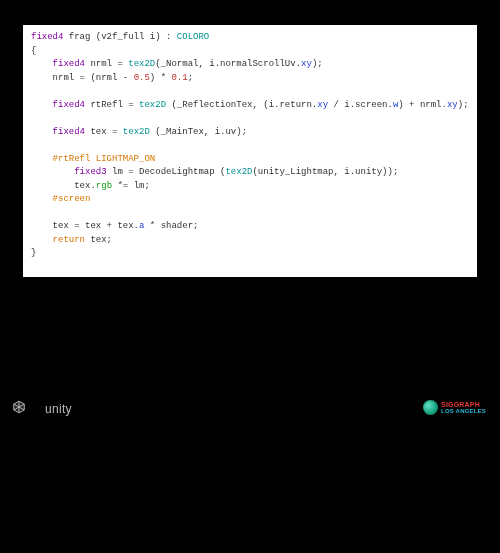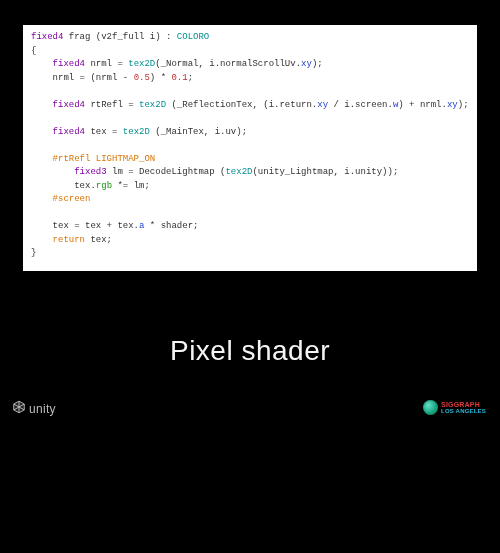--- a/index.html
+++ b/index.html
@@ -16,21 +16,21 @@
     width: 500px;
     height: 553px;
     background: #000;
   }
   .code-panel {
     position: absolute;
     top: 25px;
     left: 23px;
     width: 454px;
     background: #fff;
-    padding: 6px 8px 10px 8px;
+    padding: 6px 8px 16px 8px;
     box-sizing: border-box;
     font-family: Menlo, Consolas, "Courier New", monospace;
     font-size: 9px;
     line-height: 1.5;
     color: #333;
     white-space: pre;
   }
   .code-panel .purple { color: #8000a0; }
   .code-panel .orange { color: #d97400; }
   .code-panel .cyan   { color: #009090; }
@@ -54,21 +54,21 @@
   .unity-logo {
     position: absolute;
     left: 12px;
     bottom: 136px;
     color: #bbbbbb;
     font-size: 12px;
     font-weight: 500;
     letter-spacing: 0.3px;
     display: flex;
     align-items: center;
-    gap: 3px;
+    gap: 19px;
   }
   .unity-logo svg {
     width: 14px;
     height: 14px;
   }
 
   .siggraph-logo {
     position: absolute;
     right: 14px;
     bottom: 138px;
@@ -117,21 +117,20 @@
 
     <span class="orange">#rtRefl LIGHTMAP_ON</span>
         <span class="purple">fixed3</span><span> lm = DecodeLightmap (</span><span class="cyan">tex2D</span><span>(unity_Lightmap, i.unity));</span>
         <span>tex.</span><span class="green">rgb</span><span> *= lm;</span>
     <span class="orange">#screen</span>
 
     <span>tex = tex + tex.</span><span class="blue">a</span><span> * shader;</span>
     <span class="orange">return</span><span> tex;</span>
 }</div>
 
-  <div class="slide-title">Pixel shader</div>
 
   <div class="unity-logo">
     <span>
       <svg viewBox="0 0 24 24" fill="none" stroke="#bbbbbb" stroke-width="1.6">
         <polygon points="12,2 21,7 21,17 12,22 3,17 3,7" fill="#222" stroke="#bbbbbb"></polygon>
         <line x1="12" y1="2" x2="12" y2="22"></line>
         <line x1="3" y1="7" x2="21" y2="17"></line>
         <line x1="21" y1="7" x2="3" y2="17"></line>
       </svg>
     </span>

